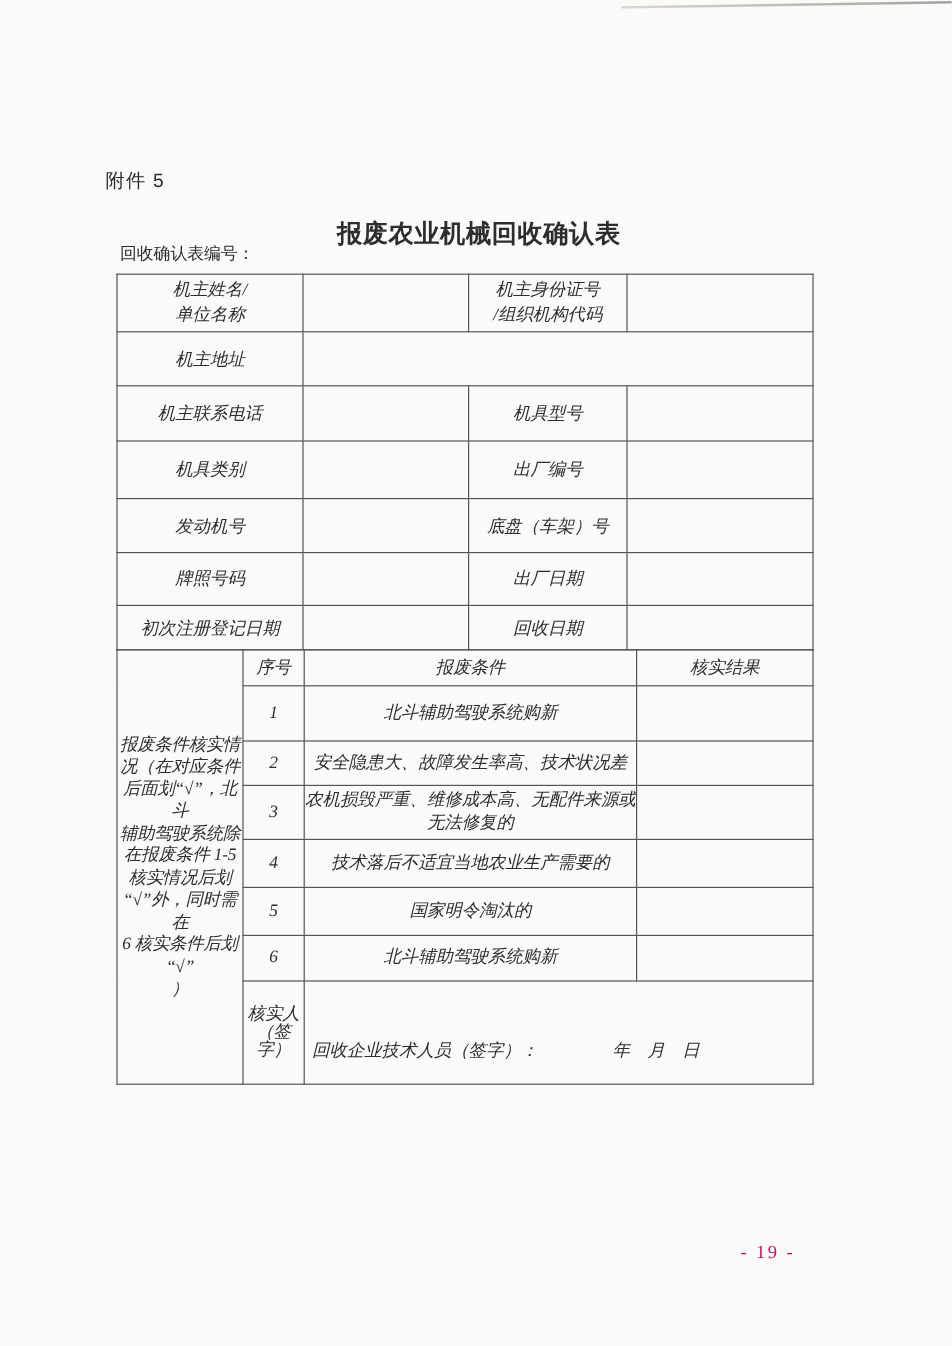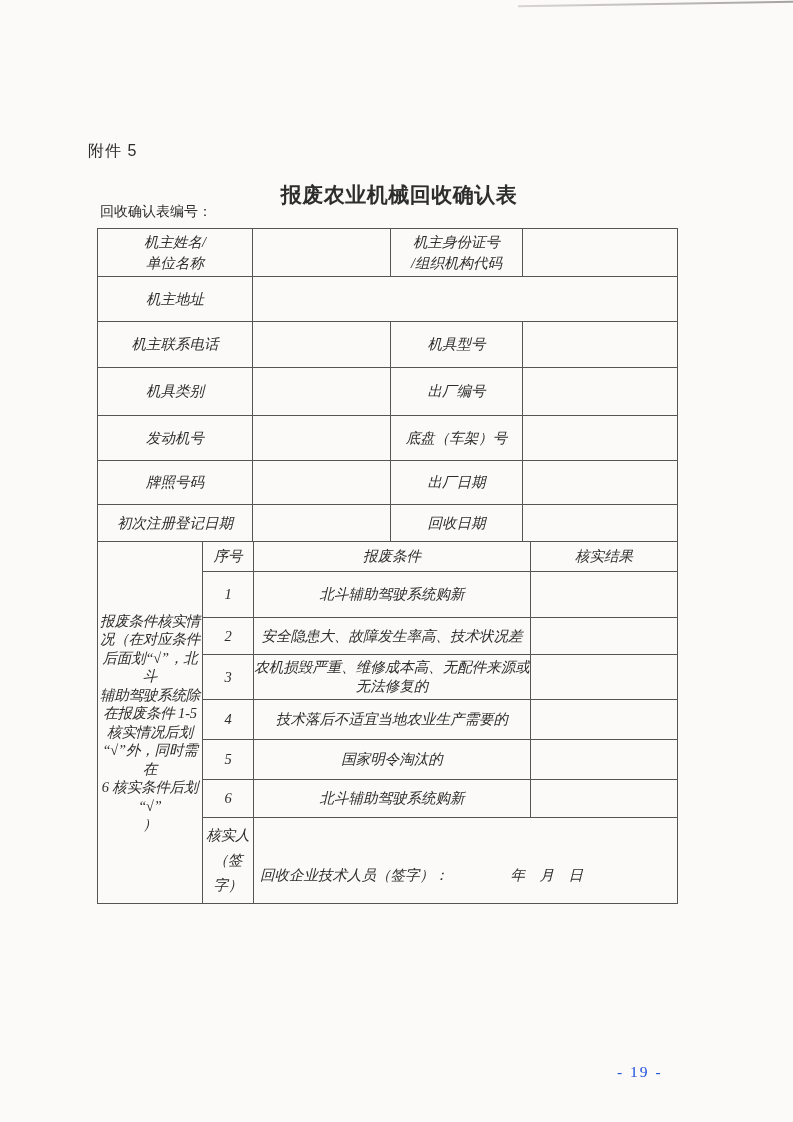--- a/index.html
+++ b/index.html
@@ -89,41 +89,40 @@
   td.cond {
     white-space: pre-line;
     line-height: 19px;
     font-size: 14px;
   }
   td.no-cell {
     font-size: 15px;
   }
   td.verifier {
     white-space: pre-line;
-    line-height: 25px;
+    line-height: 15px;
   }
   td.sig-cell {
     vertical-align: bottom;
   }
   .sig-inner {
     display: flex;
     align-items: flex-start;
     justify-content: space-between;
     padding: 0 94px 11px 6px;
     font-size: 14.5px;
     margin-top: 40px;
   }
   .page-number {
     position: absolute;
     left: 617px;
     top: 1035px;
     font-size: 15.5px;
     letter-spacing: 2px;
-    color: #1d4ed8;
-    margin-top: 28px;
+    color: #be185d;
   }
 </style>
 </head>
 <body>
 
 <div class="scan-line"></div>
 
 <div class="attachment">附件 5</div>
 
 <div class="title">报废农业机械回收确认表</div>

